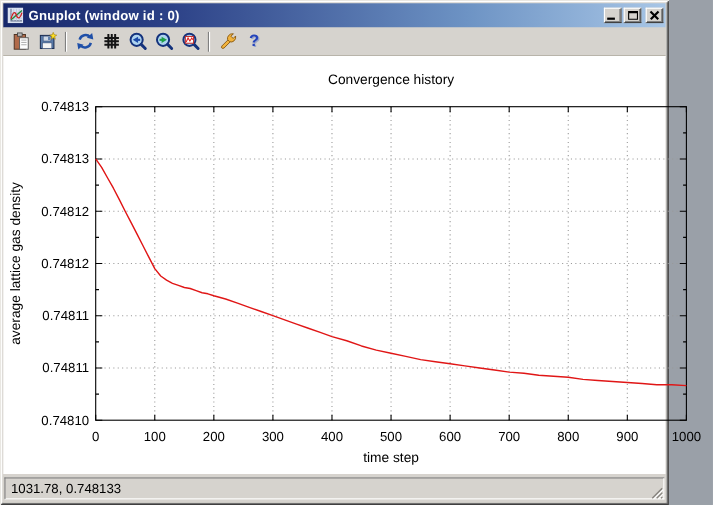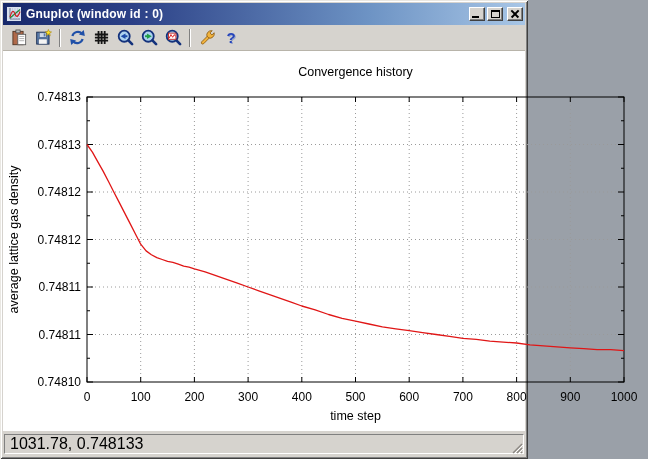--- a/index.html
+++ b/index.html
@@ -1,19 +1,19 @@
 <!DOCTYPE html>
 <html><head>
 <meta charset="utf-8">
 <style>
   html,body { margin:0; padding:0; background:#9aa0a8; font-family:"Liberation Sans", sans-serif; }
   * { box-sizing:border-box; }
 
   .window {
-    position:relative; width:528px; height:459px;
+    position:relative; width:608px; height:459px;
     background:#d6d3ce; padding:3px;
     box-shadow: inset 1px 1px 0 #e9e7e2, inset -1px -1px 0 #404040,
                 inset 2px 2px 0 #ffffff, inset -2px -2px 0 #808080;
     display:flex; flex-direction:column;
   }
 
   
   .titlebar {
     height:22px; flex:0 0 22px; display:flex; align-items:center;
     background:linear-gradient(90deg,#17286b 0%, #2c4187 25%, #6d93c4 70%, #a8c6e6 100%);
@@ -66,21 +66,21 @@
   .canvas svg { display:block; }
 
   
   .statusbar {
     height:26px; flex:0 0 26px; background:#d6d3ce;
     display:flex; align-items:center; padding:2px 1px 2px 1px; position:relative;
   }
   .status-field {
     flex:1 1 auto; height:20px; line-height:18px;
     border:1px solid; border-color:#808080 #ffffff #ffffff #808080;
-    font-size:16px; color:#000; padding-left:5px; background:#d6d3ce;
+    font-size:12px; color:#000; padding-left:5px; background:#d6d3ce;
     white-space:nowrap; overflow:hidden;
   }
   .resize-grip { position:absolute; right:2px; bottom:3px; width:13px; height:13px; }
 </style>
 </head>
 <body>
 
 <div class="window">
 
   <div class="titlebar">

